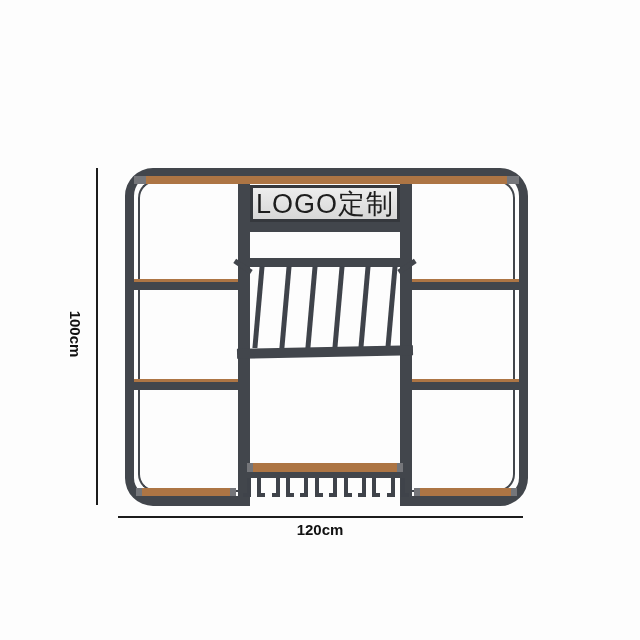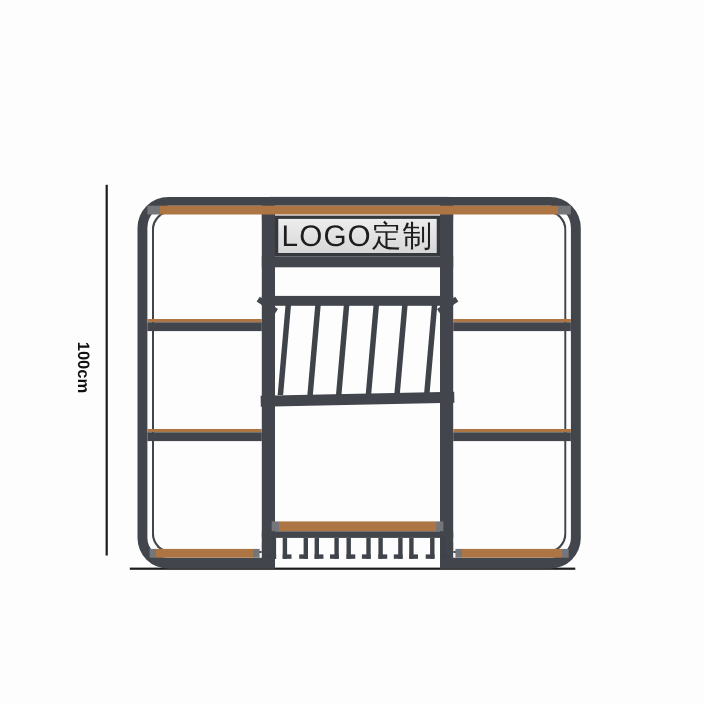--- a/index.html
+++ b/index.html
@@ -8,21 +8,21 @@
 
   
   .vline{position:absolute;left:96px;top:168px;width:2px;height:337px;background:var(--dimension_line);}
   .vlabel{position:absolute;left:46px;top:326px;width:60px;height:16px;text-align:center;
           font-size:15px;font-weight:600;color:#111;transform:rotate(90deg);}
   .hline{position:absolute;left:118px;top:516px;width:405px;height:2px;background:var(--dimension_line);}
   .hlabel{position:absolute;left:270px;top:521px;width:100px;text-align:center;
           font-size:15px;font-weight:600;color:#111;}
 
   
-  .unit{position:absolute;left:125px;top:179px;width:486px;height:338px;text-align:center;}
+  .unit{position:absolute;left:125px;top:168px;width:486px;height:338px;text-align:center;}
 
   .col{position:absolute;top:0;height:338px;box-sizing:border-box;border:0 solid var(--frame);}
   .col.left{left:0;width:125px;border-width:8px 12px 10px 9px;border-radius:28px 0 0 28px;}
   .col.right{left:275px;width:128px;border-width:8px 9px 10px 12px;border-radius:0 28px 28px 0;}
   .col.left::before{content:"";position:absolute;left:4px;top:4px;bottom:4px;right:0;
       border:2px solid var(--frame);border-right:none;border-radius:18px 0 0 18px;}
   .col.right::before{content:"";position:absolute;right:4px;top:4px;bottom:4px;left:0;
       border:2px solid var(--frame);border-left:none;border-radius:0 18px 18px 0;}
 
   .shelf{position:absolute;left:0;right:0;}
@@ -66,20 +66,21 @@
 </style>
 </head>
 <body>
 
 <div class="stage">
 
   <div class="vline"></div>
   <div class="vlabel">100cm</div>
 
   <div class="hline"></div>
+  <div class="hlabel">120cm</div>
 
   <div class="unit">
 
     <div class="col left">
       <div class="shelf s1">
         <div class="wood"></div>
         <div class="bar"></div>
       </div>
       <div class="shelf s2">
         <div class="wood"></div>

